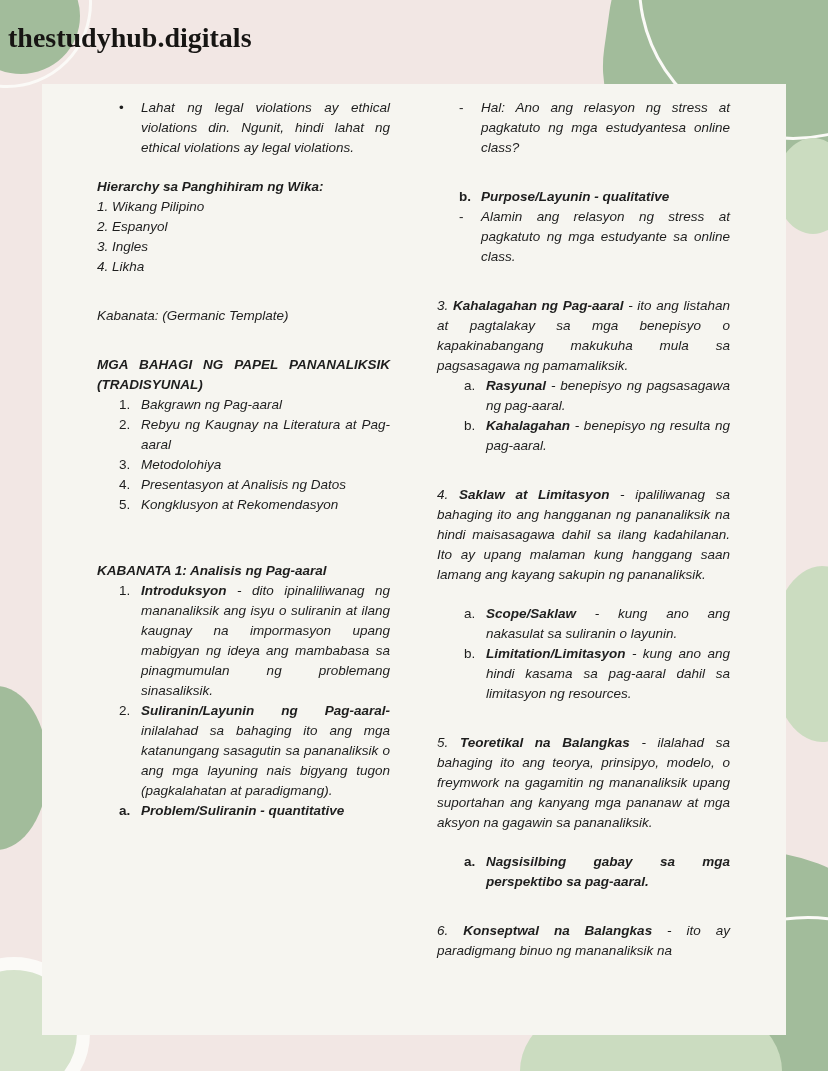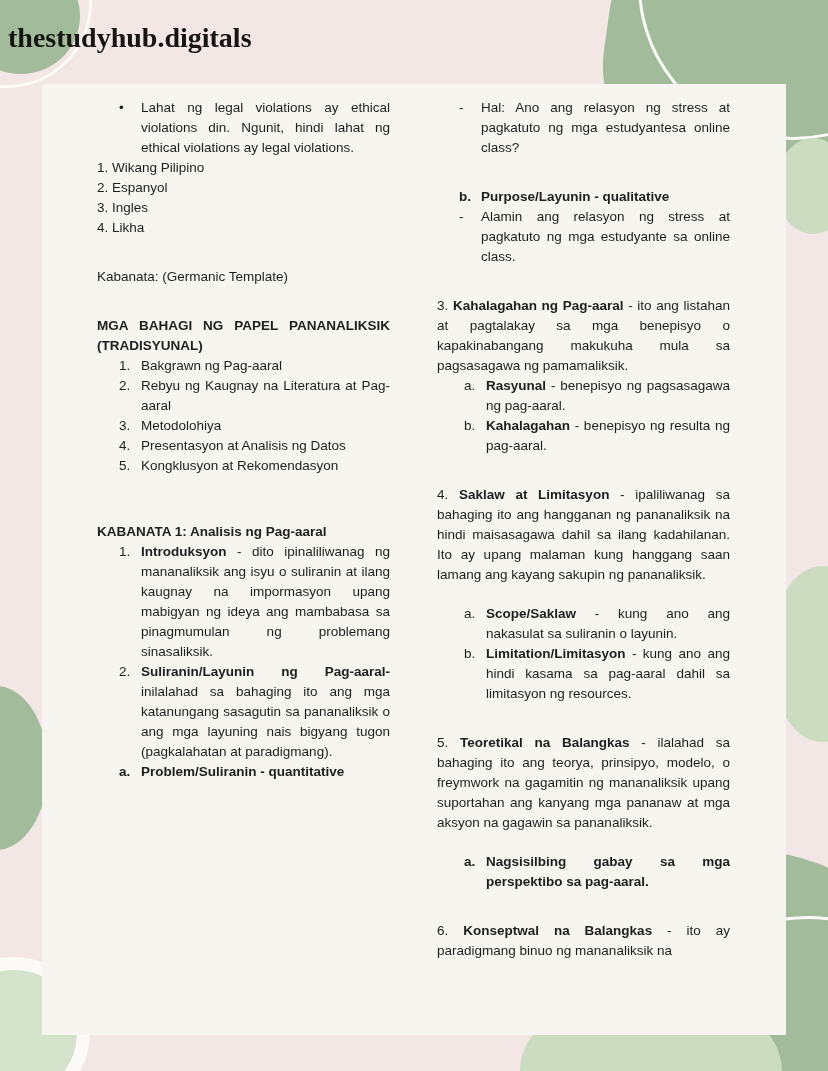--- a/index.html
+++ b/index.html
@@ -34,21 +34,21 @@
   }
   
   .paper{
     position:absolute;z-index:1;left:42px;top:84px;width:744px;height:951px;
     background:var(--paper);
   }
   .columns{display:flex;gap:47px;padding:14px 56px 0 55px;}
   .col{width:293px;font-size:13.5px;line-height:20px;}
   .block{display:flex;}
   .marker{flex:0 0 22px;}
-  .txt{flex:1;text-align:justify;}
+  .txt{flex:1;text-align:justify;font-style:italic;}
   .b{font-weight:700;}
   .indent-1{margin-left:22px;}
   .indent-2{margin-left:27px;}
   .g1{margin-top:19px;}
   .g2{margin-top:29px;}
   .g3{margin-top:46px;}
 </style>
 </head>
 <body>
 
@@ -67,20 +67,23 @@
   <div class="decor circle-bl"></div>
 
   <div class="title">thestudyhub.digitals</div>
 
   <div class="paper">
     <div class="columns">
       <div class="col">
           <div class="block indent-1">
             <span class="marker">•</span>
             <span class="txt"><span>Lahat ng legal violations ay ethical violations din. Ngunit, hindi lahat ng ethical violations ay legal violations.</span></span>
+          </div>
+          <div class="block g1">
+            <span class="txt"><span class="b">Hierarchy sa Panghihiram ng Wika:</span></span>
           </div>
           <div class="block">
             <span class="txt"><span>1. Wikang Pilipino</span></span>
           </div>
           <div class="block">
             <span class="txt"><span>2. Espanyol</span></span>
           </div>
           <div class="block">
             <span class="txt"><span>3. Ingles</span></span>
           </div>

